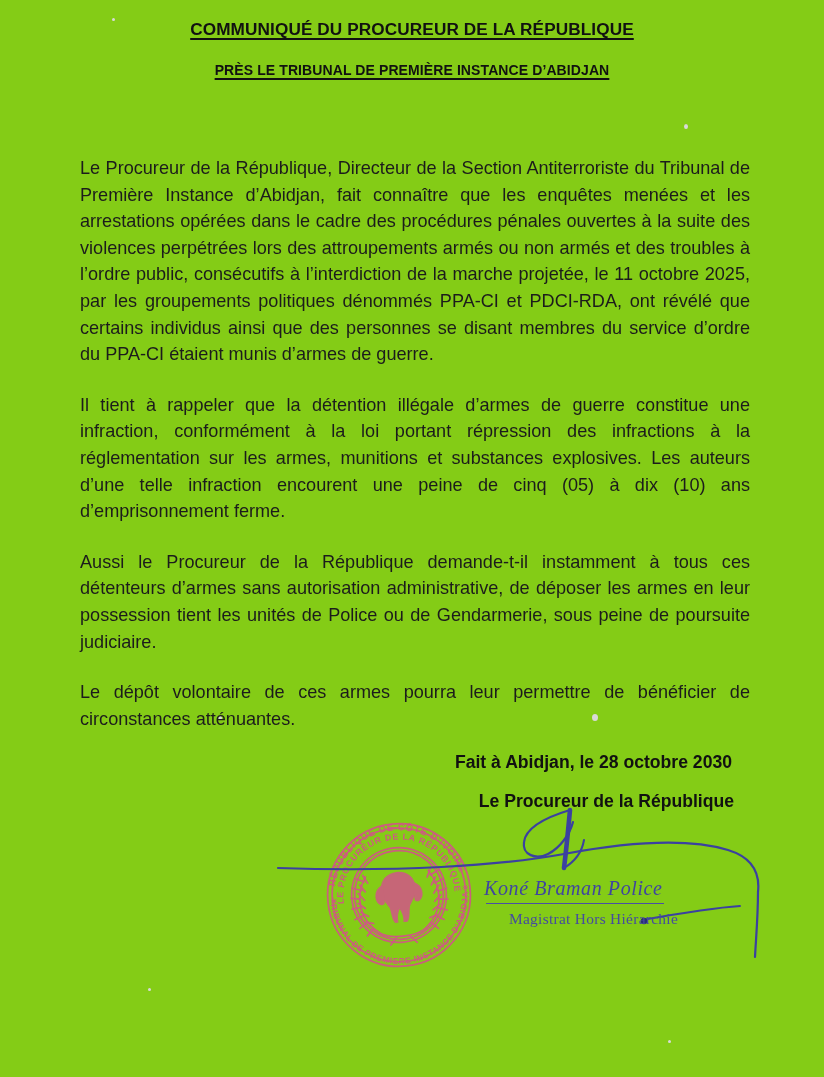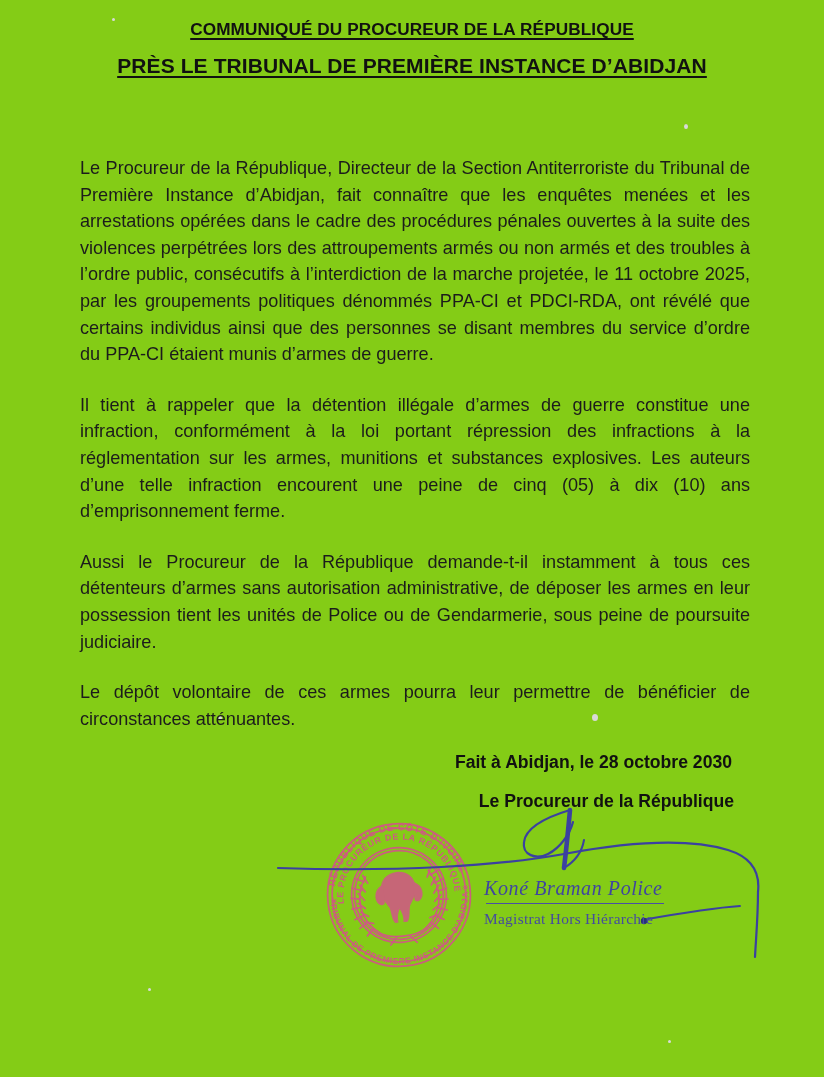--- a/index.html
+++ b/index.html
@@ -31,22 +31,22 @@
     font-size: 17.2px;
     font-weight: bold;
     letter-spacing: 0.1px;
     color: #111111;
     text-decoration: underline;
     text-underline-offset: 3px;
     text-decoration-thickness: 2px;
     line-height: 1.15;
   }
   .header-line.second {
-    margin-top: 14px;
-    font-size: 21px;
+    margin-top: 22px;
+    font-size: 14px;
   }
 
   
   .body-block {
     position: absolute;
     top: 155px;
     left: 80px;
     width: 670px;
   }
   .para {
@@ -124,20 +124,21 @@
     height: 1px;
     background: #4a4fa5;
     margin: 3px 0 6px 2px;
   }
   .sig-role {
     font-family: "Liberation Serif", serif;
     font-size: 15.4px;
     letter-spacing: 0.3px;
     white-space: nowrap;
     color: #454bA0;
+    margin-left: 25px;
   }
 
   
   .speck {
     position: absolute;
     background: #d9d9d9;
     border-radius: 50%;
     pointer-events: none;
   }
 </style>

